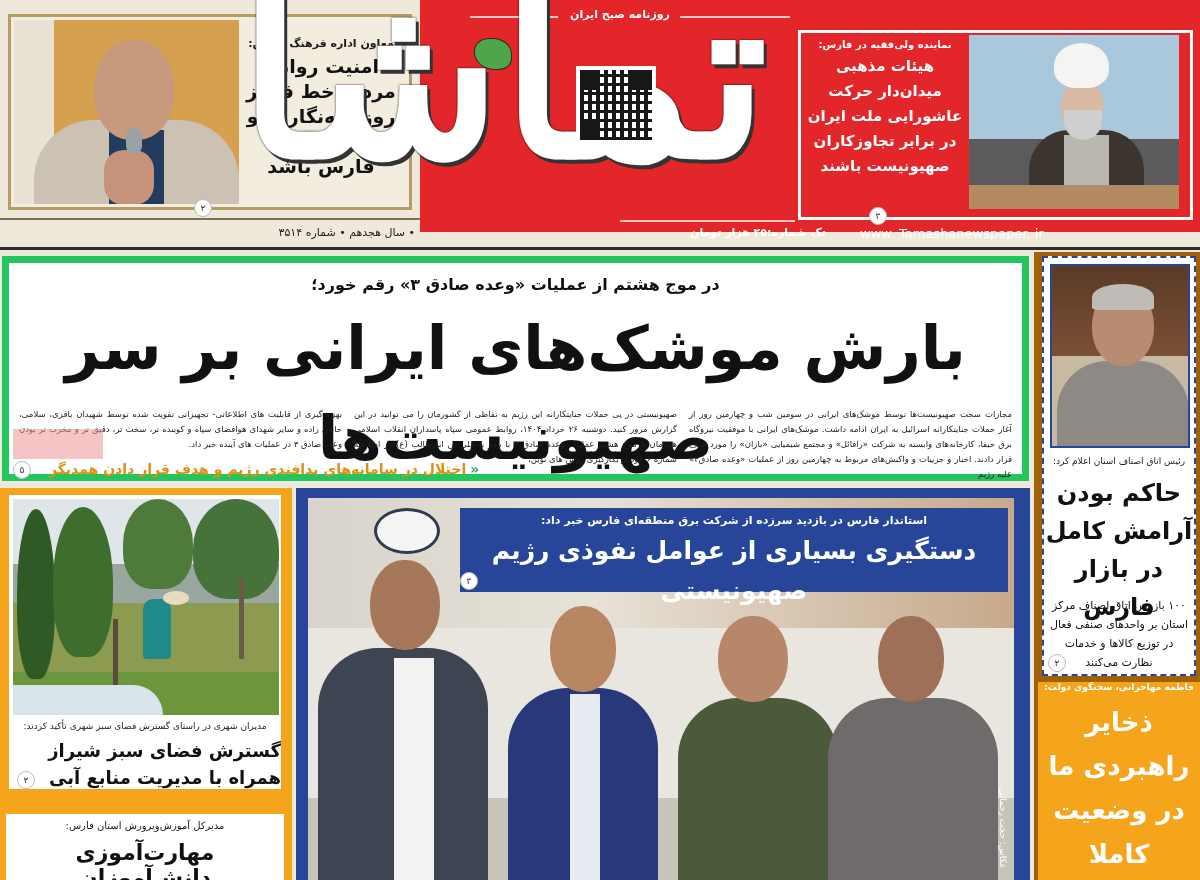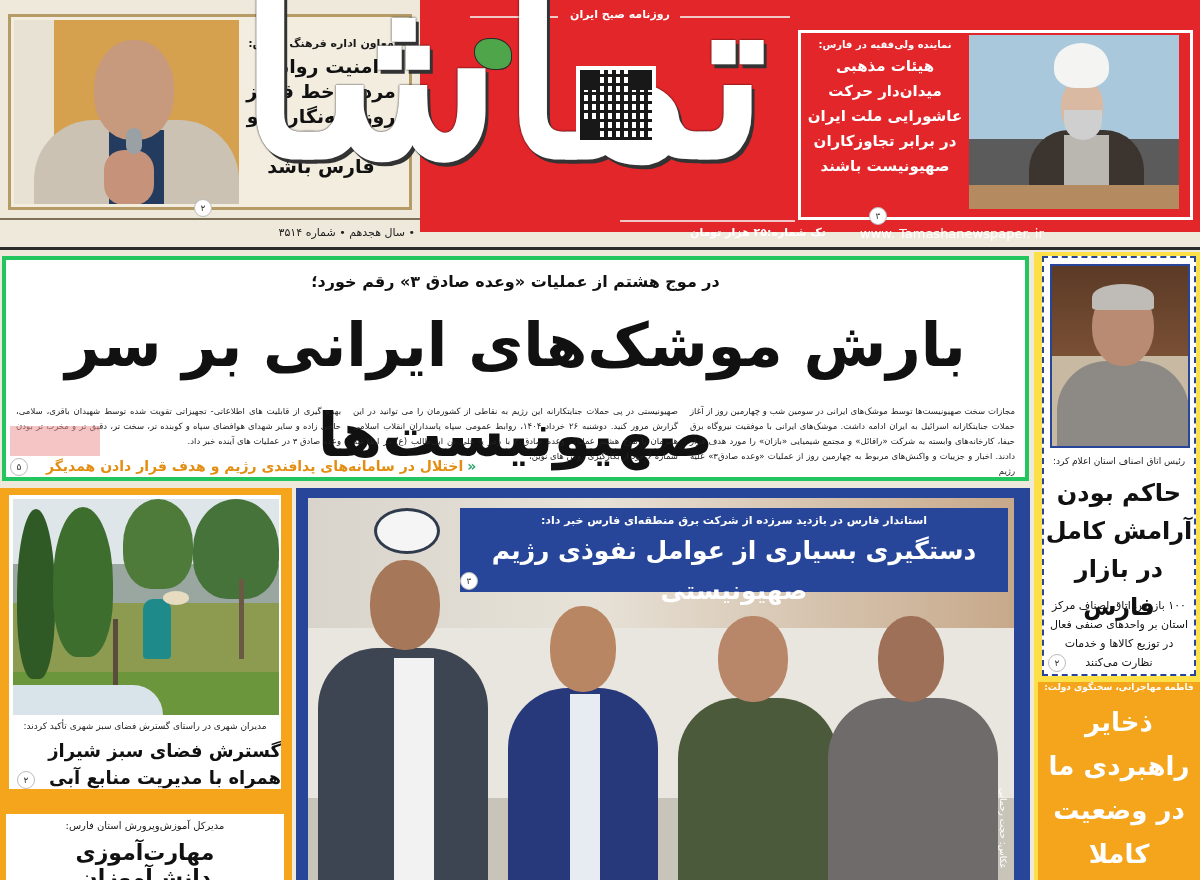--- a/index.html
+++ b/index.html
@@ -57,21 +57,21 @@
   .right-top .face { left: 92px; top: 45px; width: 42px; height: 55px; border-radius: 45%; background: #d9b9a1; }
   .right-top .beard { left: 95px; top: 75px; width: 38px; height: 30px; border-radius: 0 0 20px 20px; background: #cfcfcf; }
   .right-top .robe { left: 60px; top: 95px; width: 115px; height: 90px; border-radius: 40px 40px 0 0; background: #3b342f; }
   .right-top .inner { left: 95px; top: 100px; width: 45px; height: 80px; background: #b9b7b0; }
   .right-top .podium { left: 0; top: 150px; width: 210px; height: 24px; background: #b48a60; }
   .right-top .text { position:absolute; left: 4px; top: 6px; width: 160px; text-align:center; color:#fff; }
   .right-top .kicker { color:#fff; font-size: 10px; }
   .right-top .headline { font-size: 15px; line-height: 25px; font-weight: bold; color:#fff; }
 
   
-  .lead { left: 2px; top: 256px; width: 1027px; height: 225px; border: 4px solid #22c55e; background: #fff; }
+  .lead { left: 2px; top: 256px; width: 1027px; height: 225px; border: 7px solid #22c55e; background: #fff; }
   .lead-kicker { position:absolute; left:0; right:0; top: 12px; text-align:center; font-size: 16px; font-weight:bold; }
   .lead-headline { position:absolute; left:0; right:0; top: 40px; text-align:center; font-size: 60px; font-weight: bold; line-height: 90px; letter-spacing: -1px; }
   .lead-cols { position:absolute; left: 10px; right: 10px; top: 144px; display:flex; gap: 12px; font-size: 8.5px; line-height: 15px; color:#222; }
   .lead-cols .col { flex: 1; text-align: justify; }
   .lead-more { position:absolute; left: 40px; top: 198px; font-size: 14px; font-weight:bold; color:#e38e12; }
   .lead-more .chev { color:#2da36b; margin-left: 4px; }
   .lead-stamp { position:absolute; left: 4px; top: 166px; width: 90px; height: 30px; background: rgba(236,150,150,.55); }
 
   
   .leftcol { left: 0; top: 488px; width: 292px; height: 392px; background: #f4a51c; }
@@ -96,21 +96,21 @@
   .clock { position:absolute; left: 66px; top: 10px; width: 66px; height: 46px; border-radius: 50%; border: 3px solid #2f3a4c; background:#f5f5f5; }
   .floor { position:absolute; left:0; top: 300px; width:100%; height: 82px; background:#c9c4ba; }
   .man { position:absolute; border-radius: 60px 60px 0 0; }
   .mhead { position:absolute; border-radius: 48%; background: #a7775a; }
   .caption-box { position:absolute; left: 152px; top: 10px; width: 548px; height: 84px; background: #27469a; color:#fff; text-align:center; }
   .caption-box .kicker { color:#fff; font-size: 11px; margin-top: 6px; }
   .caption-box .headline { font-size: 25px; font-weight:bold; line-height: 40px; color:#fff; }
   .photo-credit { position:absolute; right: 6px; top: 290px; writing-mode: vertical-rl; font-size: 9px; color: #fff; }
 
   
-  .rightcol { left: 1034px; top: 252px; width: 166px; height: 628px; background: #fde047; }
+  .rightcol { left: 1034px; top: 252px; width: 166px; height: 628px; background: #a16207; }
   .bazaar { position:absolute; left: 8px; top: 4px; width: 154px; height: 420px; border: 2px dashed #27469a; background: #fff; }
   .bazaar .photo { position:absolute; left: 6px; top: 6px; width: 140px; height: 184px; border: 2px solid #27469a; overflow:hidden;
      background: linear-gradient(#5b3a26, #7a5035 50%, #c8b9a3 50%); }
   .bazaar .phead { left: 40px; top: 22px; width: 62px; height: 78px; border-radius: 48%; background: #b98b72; }
   .bazaar .hair { left: 40px; top: 18px; width: 62px; height: 26px; border-radius: 50% 50% 10% 10%; background: #bfbcb7; }
   .bazaar .pbody { left: 5px; top: 95px; width: 132px; height: 90px; border-radius: 50px 50px 0 0; background: #8d8a86; }
   .bazaar .kicker { position:absolute; left:0; right:0; top: 198px; text-align:center; font-size: 9px; font-weight: normal; }
   .bazaar .headline { position:absolute; left:0; right:0; top: 216px; text-align:center; font-size: 24px; line-height: 38px; font-weight:bold; }
   .bazaar .summary { position:absolute; left:4px; right:4px; top: 338px; text-align:center; font-size: 11px; line-height: 19px; }
   .reserves { position:absolute; left: 4px; top: 430px; width: 162px; height: 198px; background: #f4a51c; color:#fff; text-align:center; }

